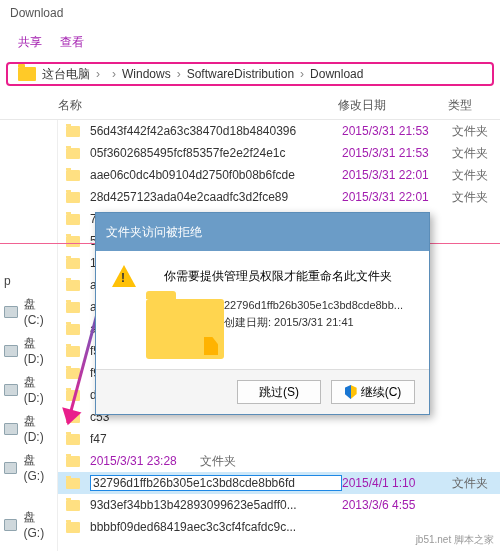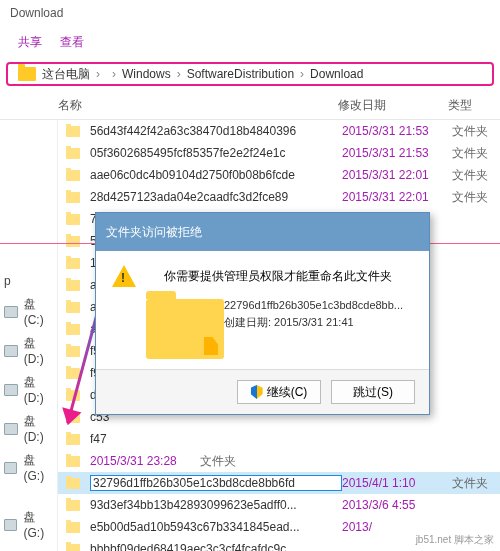--- a/index.html
+++ b/index.html
@@ -247,28 +247,20 @@
           <span class="mini"></span>
         </span>
         <span class="nm">93d3ef34bb13b42893099623e5adff0...</span>
         <span class="dt">2013/3/6 4:55</span>
         <span class="tp"></span>
       </div>
       <div class="row">
         <span class="ico">
           <span class="mini"></span>
         </span>
-        <span class="nm">e5b00d5ad10b5943c67b3341845ead...</span>
-        <span class="dt">2013/</span>
-        <span class="tp"></span>
-      </div>
-      <div class="row">
-        <span class="ico">
-          <span class="mini"></span>
-        </span>
         <span class="nm">bbbbf09ded68419aec3c3cf4fcafdc9c...</span>
         <span class="dt"></span>
         <span class="tp"></span>
       </div>
     </div>
 </div>
 
 <div class="red-line"></div>
 <div class="arrow"></div>
 
@@ -282,22 +274,22 @@
     <div class="dlg-info">
       <div class="big-fldr"></div>
       <div class="meta">
         <div>22796d1ffb26b305e1c3bd8cde8bb...</div>
         <div>创建日期: 2015/3/31 21:41</div>
       </div>
     </div>
   </div>
   <div class="dlg-btns">
     <div class="btn">
+        <span>跳过(S)</span>
+      </div>
+    <div class="btn">
       <span class="shield"></span>
       <span>继续(C)</span>
     </div>
-    <div class="btn">
-        <span>跳过(S)</span>
-      </div>
   </div>
 </div>
 
 <div class="wm">jb51.net 脚本之家</div>
 
 </body></html>

